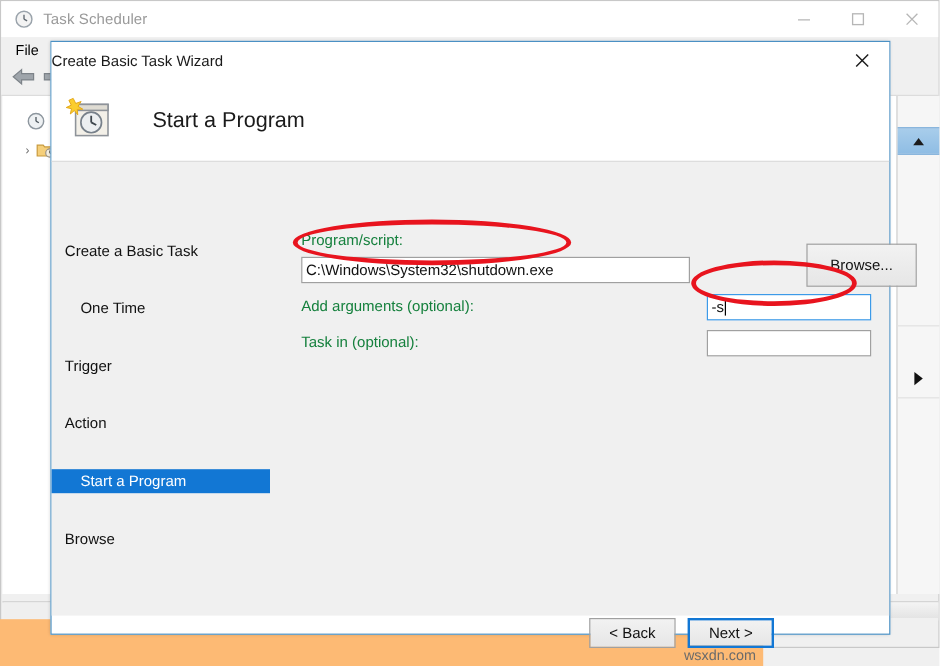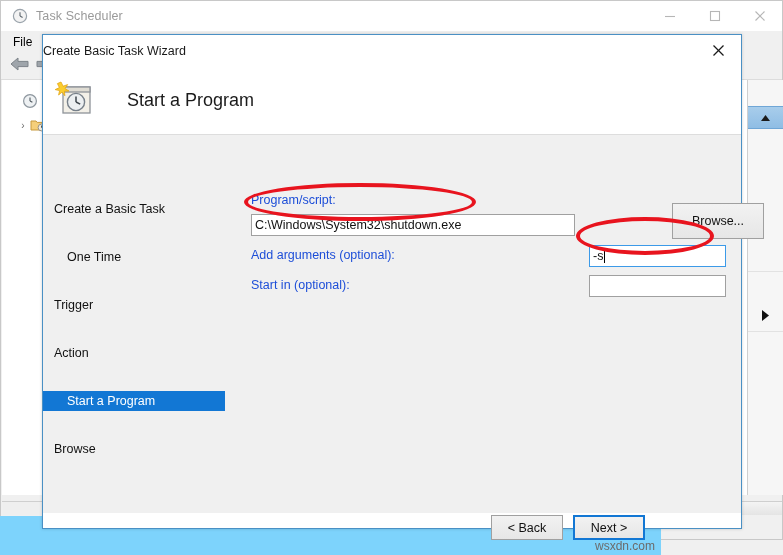--- a/index.html
+++ b/index.html
@@ -173,22 +173,21 @@
     position: absolute;
     left: 190px; top: 501px;
     width: 590px; height: 13px;
     background: linear-gradient(to bottom,#f4f4f4,#e4e4e4);
     border-left: 1px solid #b4b4b4;
   }
   .ts-statusbar {
     position: absolute;
     left: 0; top: 516px;
     width: 636px; height: 39px;
-    background: #7dd3fc;
-    padding-left: 25px;
+    background: #fdba74;
   }
   .watermark {
     position: absolute;
     right: 6px; bottom: 2px;
     font-size: 12px;
     color: #6b6b6b;
     font-family: "Liberation Sans", sans-serif;
   }
 
   
@@ -273,21 +272,21 @@
   }
 
   
   .form {
     position: absolute;
     left: 208px; top: 58px;
     width: 470px;
   }
   .flabel {
     font-size: 12.5px;
-    color: #1d4ed8;
+    color: #15803d;
     white-space: nowrap;
     text-align: right;
   }
   .tbox {
     background: #ffffff;
     border: 1px solid #a0a0a0;
     box-sizing: border-box;
     font-size: 12.5px;
     color: #111;
     display: flex;
@@ -513,21 +512,21 @@
         <div class="btn" id="browse-btn">
           <span>Browse...</span>
         </div>
 
         <div class="flabel" id="args-label">Add arguments (optional):</div>
         <div class="tbox" id="args-input">
           <span>-s</span>
           <span class="caret"></span>
         </div>
 
-        <div class="flabel" id="startin-label">Start in (optional):</div>
+        <div class="flabel" id="startin-label">Task in (optional):</div>
         <div class="tbox" id="startin-input">
           <span></span>
         </div>
       </div>
 
       <div class="foot-btn" id="back-btn">
         <span>&lt; Back</span>
       </div>
       <div class="foot-btn" id="next-btn">
         <span>Next &gt;</span>

